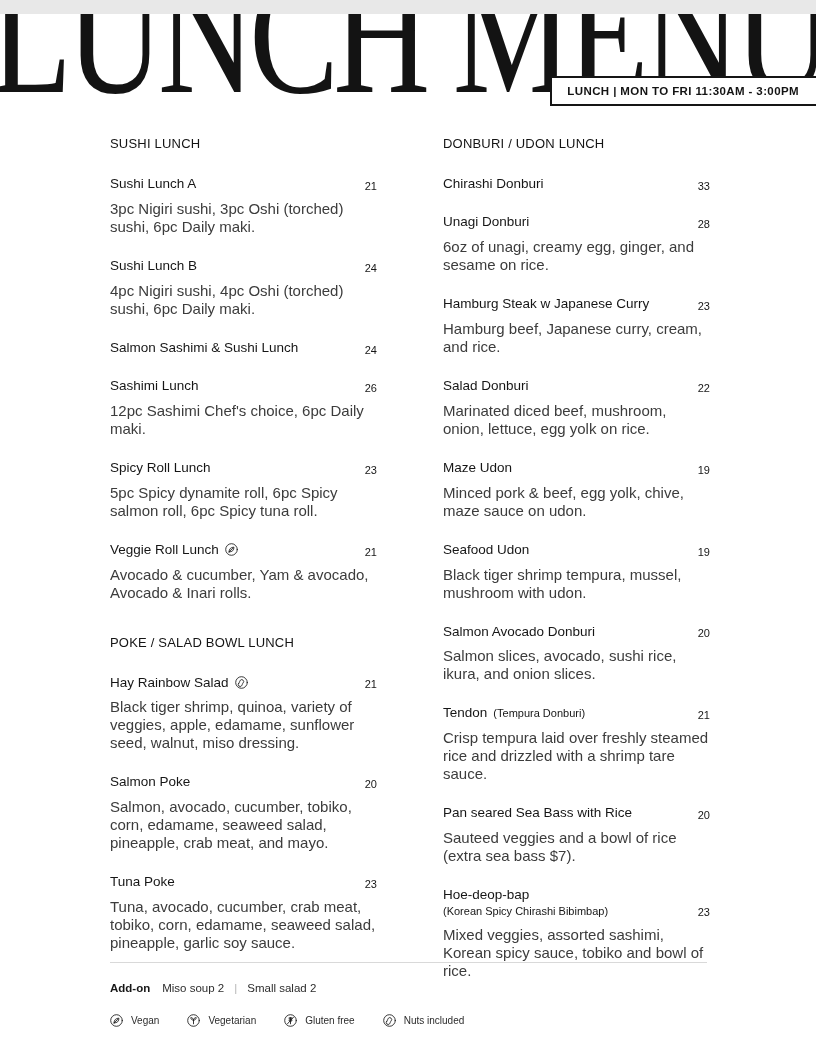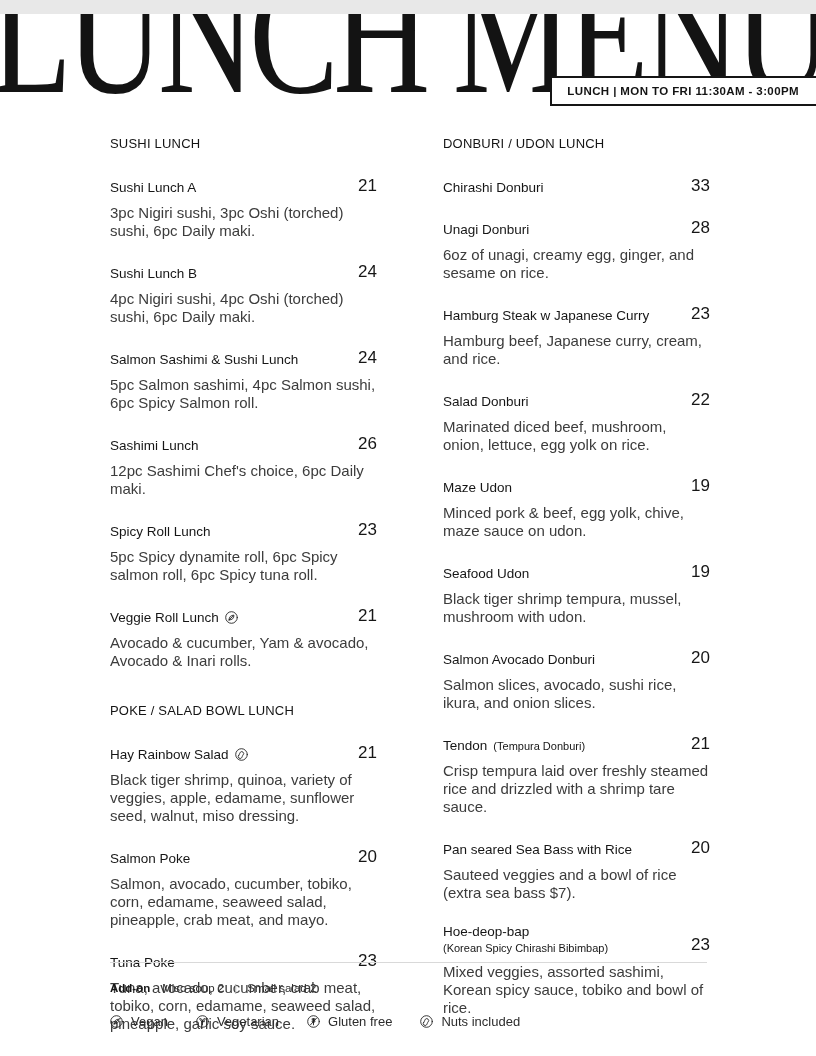--- a/index.html
+++ b/index.html
@@ -74,21 +74,21 @@
     gap: 18px;
   }
   .item-name {
     font-size: 13.5px;
     font-weight: 500;
     line-height: 1.18;
     color: #161616;
   }
   .item-note { font-size: 11px; font-weight: 400; margin-left: 3px; letter-spacing: 0; }
   .item-sub  { font-size: 11px; font-weight: 500; margin-top: 2px; }
-  .item-price { font-size: 17px; font-weight: 500; color: #161616; flex-shrink: 0; }
+  .item-price { font-size: 11px; font-weight: 500; color: #161616; flex-shrink: 0; }
   .item-desc {
     margin: 8px 0 0 0;
     font-size: 15px;
     line-height: 18px;
     color: #3c3c3c;
   }
   .diet-icon { display: inline-block; vertical-align: -2px; margin-left: 6px; line-height: 0; }
 
   
   .divider {
@@ -108,21 +108,21 @@
     align-items: center;
   }
   .addon-label { font-weight: 700; margin-right: 12px; color: #161616; }
   .addon-sep { color: #b5b5b5; margin: 0 10px; }
   .legend-row {
     position: absolute;
     top: 1000px; left: 110px;
     display: flex;
     align-items: flex-end;
     gap: 28px;
-    font-size: 13px;
+    font-size: 10px;
     color: #2c2c2c;
   }
   .legend-item { display: flex; align-items: center; gap: 8px; }
   .legend-item .diet-icon { margin-left: 0; vertical-align: 0; }
 </style>
 </head>
 <body>
 
 <div class="page">
 
@@ -147,21 +147,20 @@
               <div class="item-name"><span>Sushi Lunch B</span></div>
               <div class="item-price">24</div>
             </div>
             <p class="item-desc">4pc Nigiri sushi, 4pc Oshi (torched) sushi, 6pc Daily maki.</p>
           </div>
           <div class="menu-item">
             <div class="item-head">
               <div class="item-name"><span>Salmon Sashimi &amp; Sushi Lunch</span></div>
               <div class="item-price">24</div>
             </div>
-            <p class="item-desc">5pc Salmon sashimi, 4pc Salmon sushi, 6pc Spicy Salmon roll.</p>
           </div>
           <div class="menu-item">
             <div class="item-head">
               <div class="item-name"><span>Sashimi Lunch</span></div>
               <div class="item-price">26</div>
             </div>
             <p class="item-desc">12pc Sashimi Chef's choice, 6pc Daily maki.</p>
           </div>
           <div class="menu-item">
             <div class="item-head">

